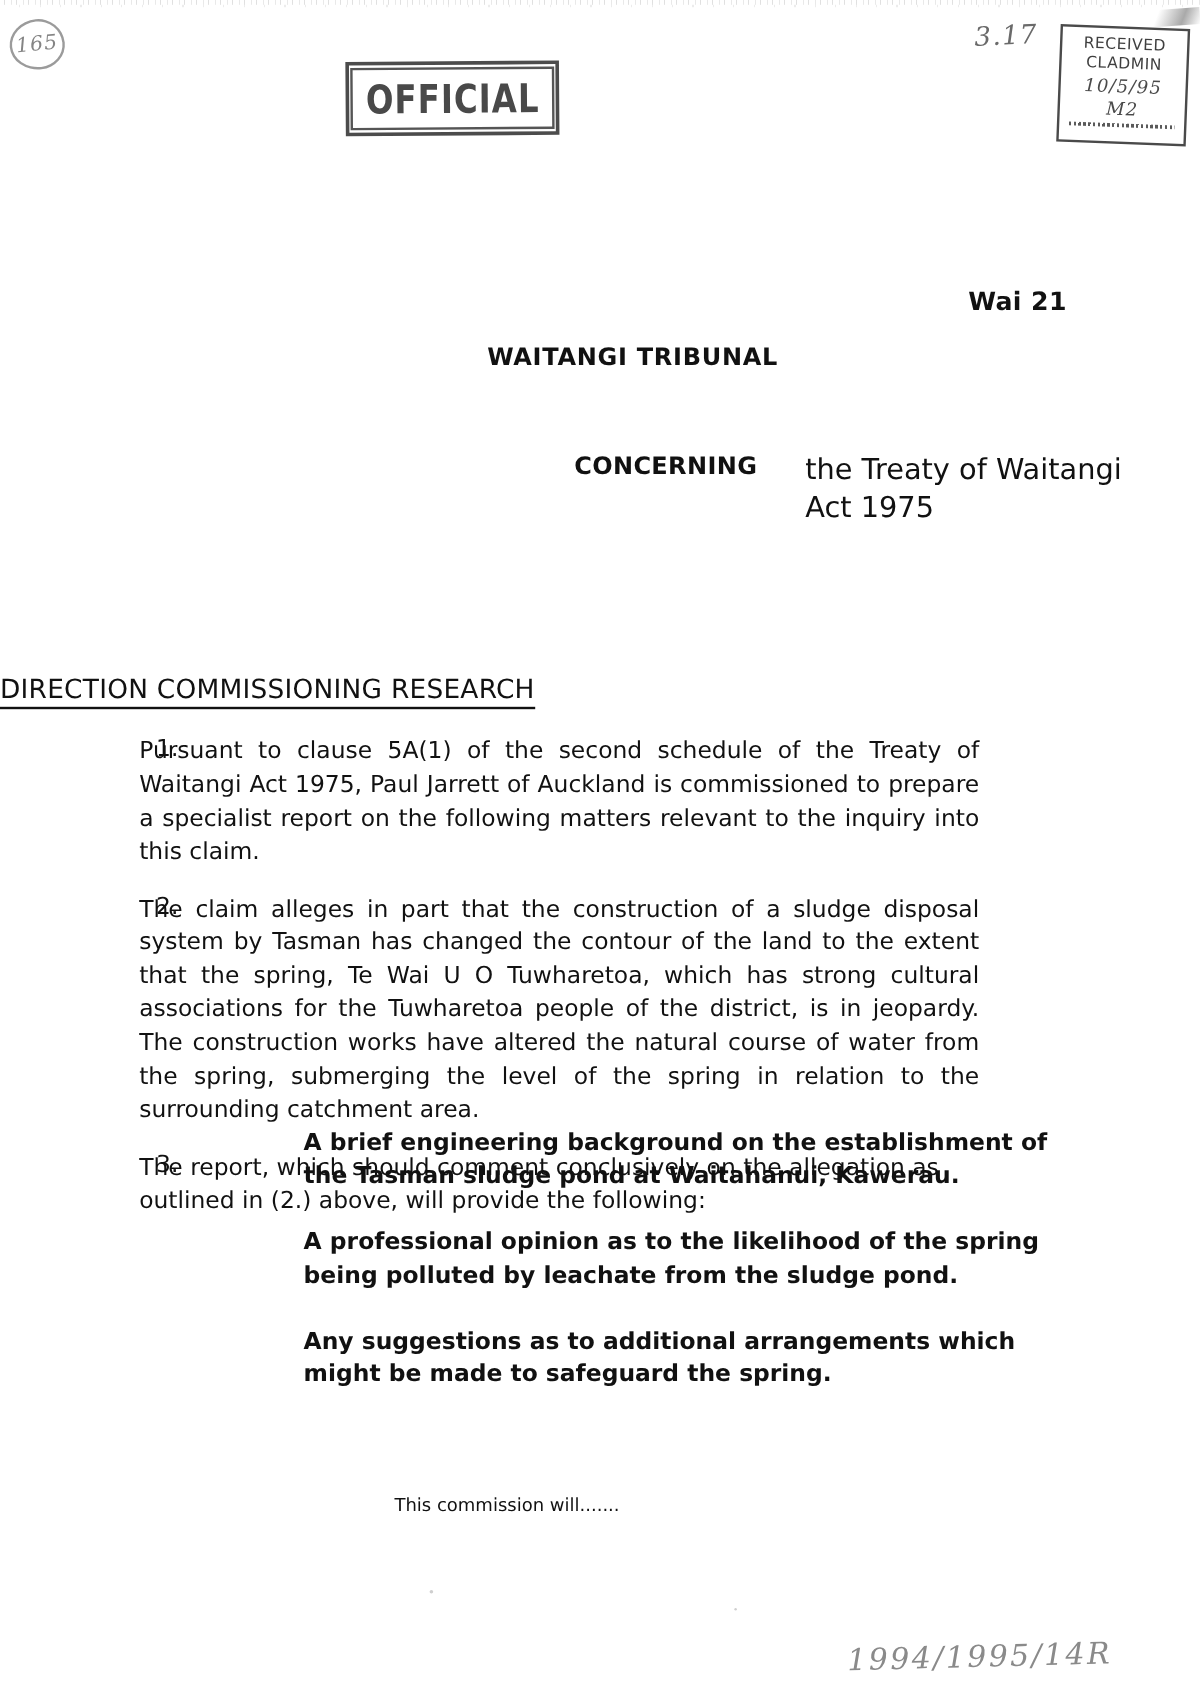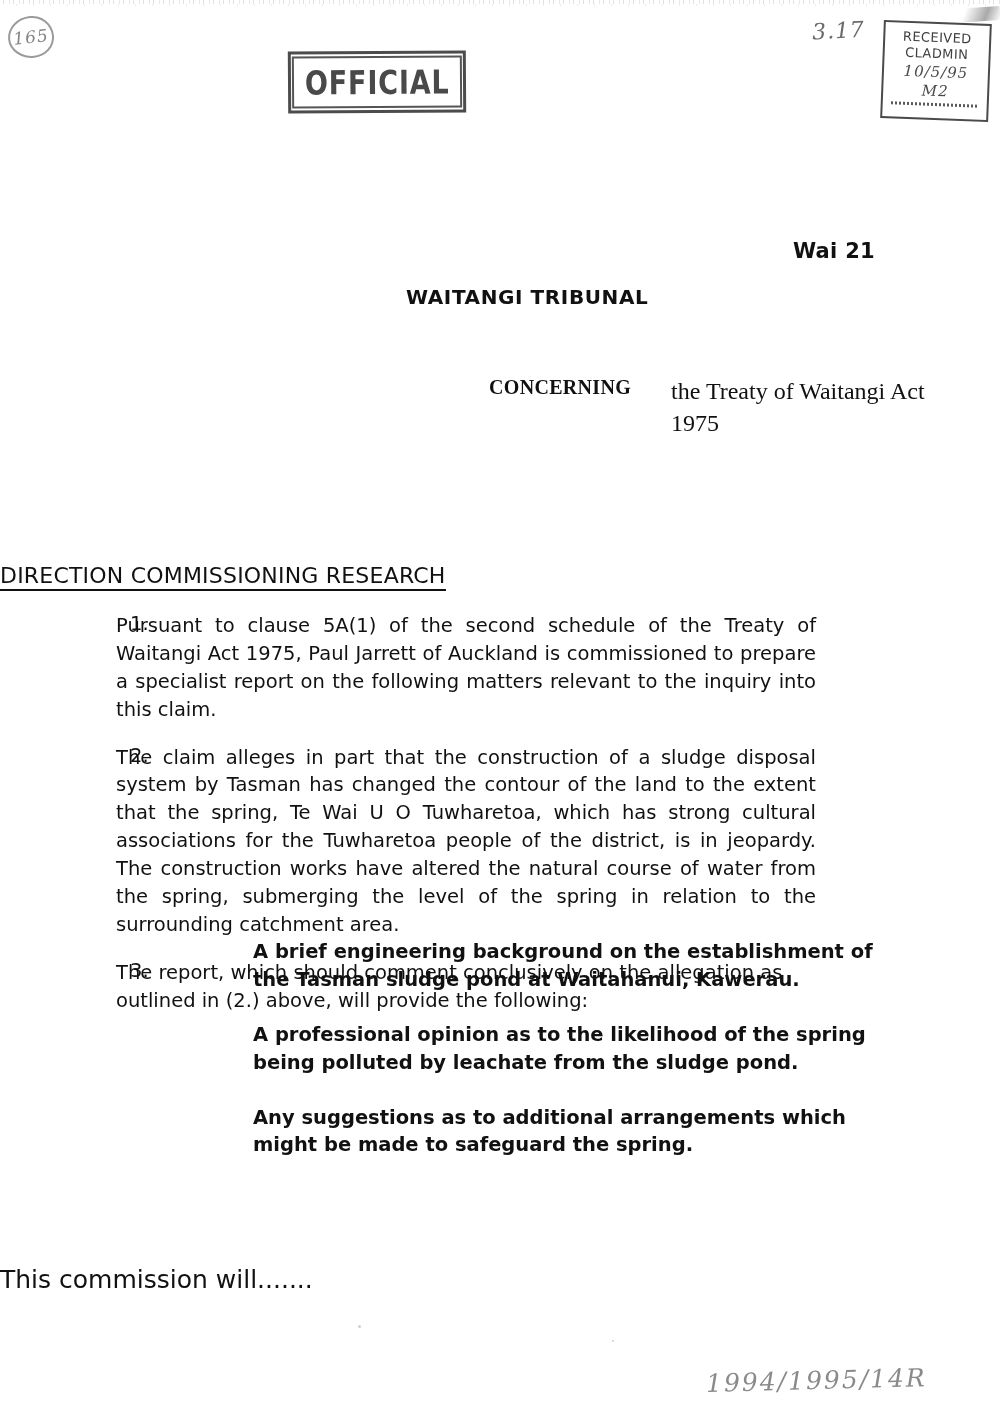--- a/index.html
+++ b/index.html
@@ -169,21 +169,21 @@
     font-size: 33px;
     letter-spacing: 1px;
     color: #3a3a3a;
     transform: scaleX(0.82);
     opacity: .92;
   }
 
   
   .wai-number {
     position: absolute;
-    left: 2px;
+    left: 16px;
     top: 239px;
     width: 873px;
     text-align: right;
     font-weight: bold;
     font-size: 21px;
     letter-spacing: .3px;
   }
   .tribunal-title {
     position: absolute;
     left: 406px;
@@ -191,21 +191,20 @@
     font-weight: bold;
     font-size: 20px;
     letter-spacing: .6px;
   }
 
   .party-block {
     position: absolute;
     left: 0;
     top: 376px;
     width: 1000px;
-    font-family: Liberation Serif, serif;
   }
   .party-row {
     position: relative;
     min-height: 48px;
     margin-bottom: 45px;
   }
   .party-label {
     position: absolute;
     left: 0;
     width: 631px;
@@ -279,23 +278,22 @@
     line-height: 1.43;
     margin-bottom: 27px;
     text-align: left;
   }
 
   .closing-line {
     position: absolute;
     left: 0;
     top: 1245px;
     width: 845px;
-    text-align: left;
-    font-size: 25px;
-    margin-top: 20px;
+    text-align: center;
+    font-size: 15px;
   }
 
   .archive-ref {
     position: absolute;
     left: 706px;
     top: 1366px;
     font-size: 25px;
     color: #8a8a8a;
     transform: rotate(-1.5deg);
     letter-spacing: 2px;

